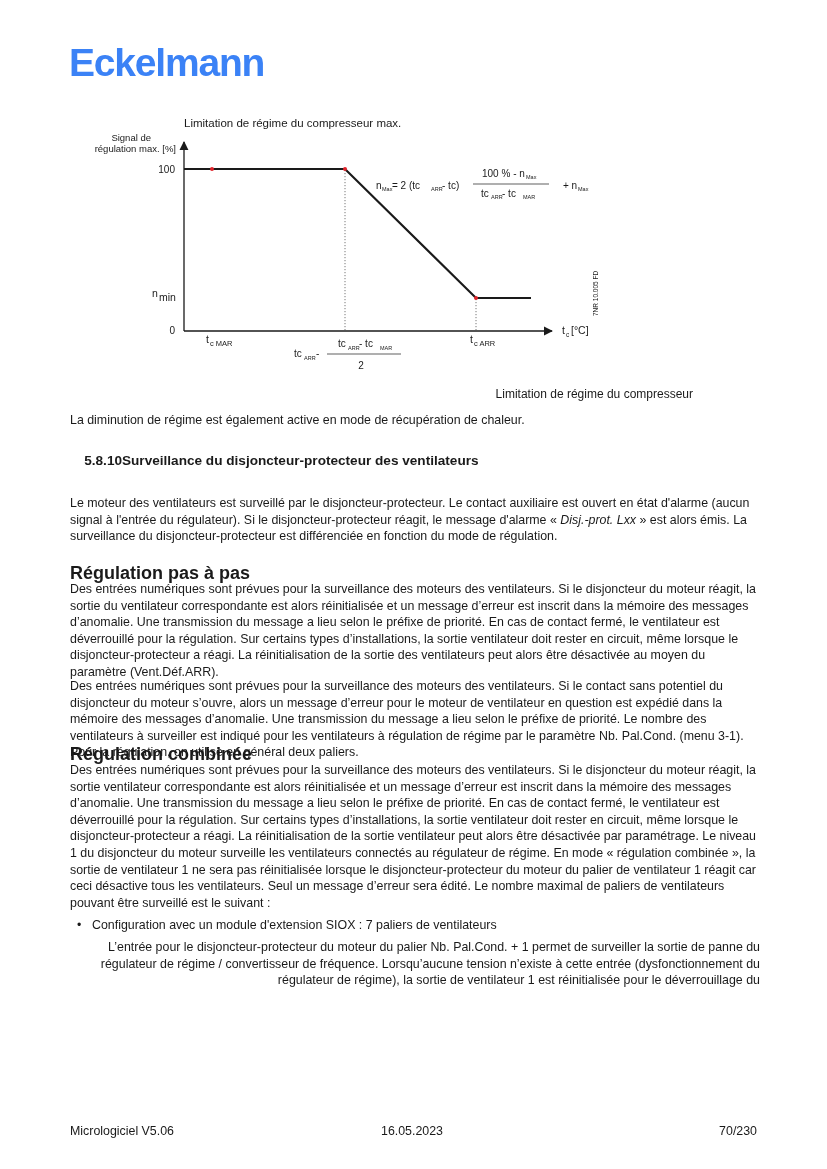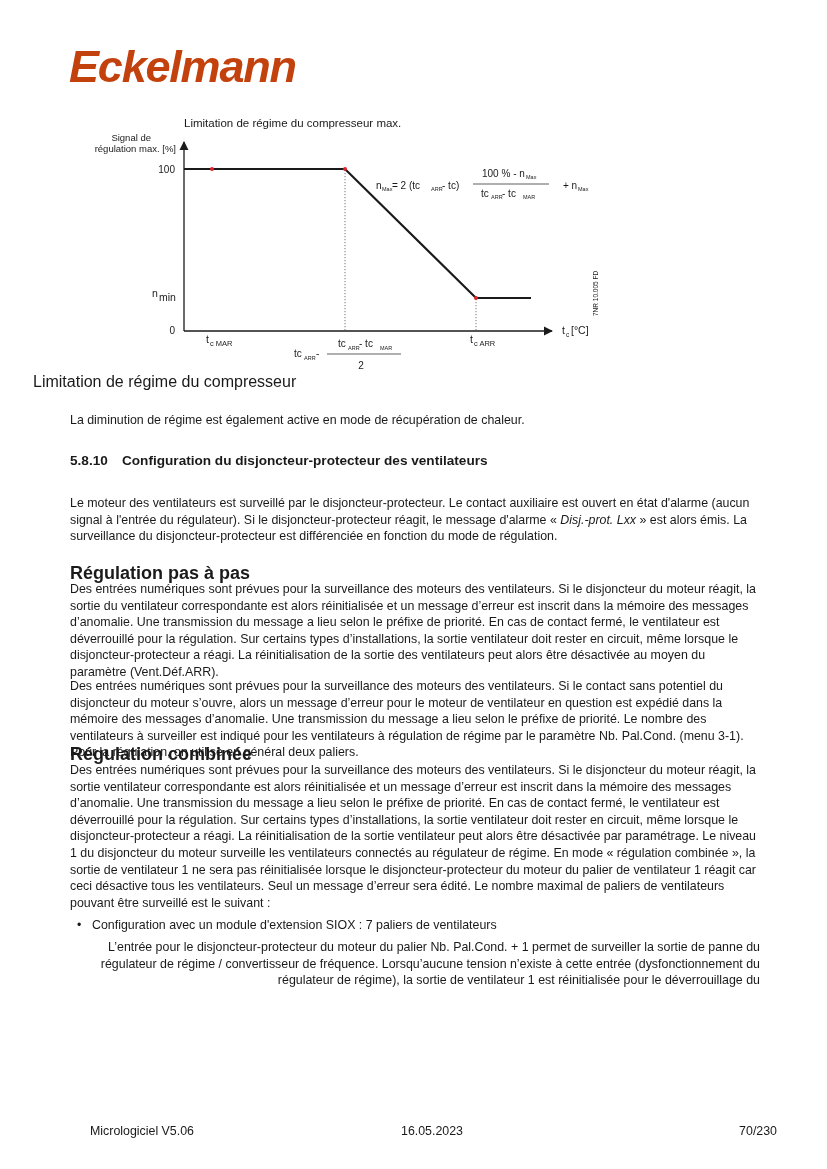--- a/index.html
+++ b/index.html
@@ -3,46 +3,46 @@
   <meta charset="utf-8">
   <style>
     html, body { margin: 0; padding: 0; background: #ffffff; }
     body {
       width: 827px; height: 1169px; position: relative; overflow: hidden;
       font-family: "Liberation Sans", sans-serif; color: #1a1a1a;
     }
     .logo {
       position: absolute; left: 69px; top: 41px;
       font-family: "Liberation Sans", sans-serif; font-weight: bold;
-      font-size: 45px; letter-spacing: -1.2px; color: #c2410c; font-style: italic;
+      font-size: 39px; letter-spacing: -1.2px; color: #3b82f6;
     }
     .figure { position: absolute; left: 0; top: 0; width: 783px; height: 400px; }
     .figure svg { position: absolute; left: 0; top: 0; }
     .fig-caption {
-      position: absolute; left: 0; width: 660px; top: 373px; text-align: left;
-      font-size: 16px; color: #1a1a1a;
+      position: absolute; left: 0; width: 660px; top: 387px; text-align: right;
+      font-size: 12px; color: #1a1a1a;
     }
     .body-text { position: absolute; left: 70px; width: 690px; font-size: 12.4px; line-height: 16.6px; }
     .p { margin: 0; }
     .intro { top: 412px; }
     .section-title {
       position: absolute; left: 70px; top: 453px; font-size: 13.6px; font-weight: bold; margin: 0;
     }
-    .section-title .num { display: inline-block; width: 52px; }
+    .section-title .num { display: inline-block; width: 52px; text-align: right; }
     .sub-h { font-weight: bold; font-size: 18px; margin: 0; line-height: 15px; }
     .block1 { top: 483px; margin-top: 12px; }
     .block2 { top: 566px; }
     .block3 { top: 678px; }
     .block4 { top: 747px; }
     .bullets { list-style: none; margin: 6px 0 0 0; padding: 0; }
     .bullets li { position: relative; padding-left: 22px; }
     .bullets li::before { content: "•"; position: absolute; left: 7px; top: 0; }
     .after-list { margin-top: 5px; text-align: right; }
     .footer {
-      position: absolute; top: 1124px; left: 70px; width: 687px; height: 18px; font-size: 12.4px; margin-left: 20px;
+      position: absolute; top: 1124px; left: 70px; width: 687px; height: 18px; font-size: 12.4px;
     }
     .footer .left { position: absolute; left: 0; }
     .footer .center { position: absolute; left: 311px; }
     .footer .right { position: absolute; right: 0; }
     .svgt { font-family: "Liberation Sans", sans-serif; fill: #1a1a1a; }
   </style>
 </head>
 <body>
 
 <div class="logo">Eckelmann</div>
@@ -110,21 +110,21 @@
     <text class="svgt" x="563" y="189" font-size="10">+ n</text>
     <text class="svgt" x="578" y="191" font-size="5.5">Max</text>
 
     <text class="svgt" x="598" y="316" font-size="6.5" transform="rotate(-90 598 316)">7NR 10.005 FD</text>
   </svg>
   <div class="fig-caption" style="left:33px;">Limitation de régime du compresseur</div>
 </div>
 
 <p class="body-text p intro">La diminution de régime est également active en mode de récupération de chaleur.</p>
 
-<h2 class="section-title"><span class="num">5.8.10</span><span>Configuration du disjoncteur-protecteur des ventilateurs</span></h2>
+<h2 class="section-title"><span class="num">5.8.10</span><span>Surveillance du disjoncteur-protecteur des ventilateurs</span></h2>
 
 <p class="body-text p block1"><span>Le moteur des ventilateurs est surveillé par le disjoncteur-protecteur. Le contact auxiliaire est ouvert en état d'alarme (aucun signal à l'entrée du régulateur). Si le disjoncteur-protecteur réagit, le message d'alarme « </span><em>Disj.-prot. Lxx</em><span> » est alors émis. La surveillance du disjoncteur-protecteur est différenciée en fonction du mode de régulation.</span></p>
 
 <div class="body-text block2">
   <p class="sub-h">Régulation pas à pas</p>
   <p class="p">Des entrées numériques sont prévues pour la surveillance des moteurs des ventilateurs. Si le disjoncteur du moteur réagit, la sortie du ventilateur correspondante est alors réinitialisée et un message d’erreur est inscrit dans la mémoire des messages d’anomalie. Une transmission du message a lieu selon le préfixe de priorité. En cas de contact fermé, le ventilateur est déverrouillé pour la régulation. Sur certains types d’installations, la sortie ventilateur doit rester en circuit, même lorsque le disjoncteur-protecteur a réagi. La réinitialisation de la sortie des ventilateurs peut alors être désactivée au moyen du paramètre (Vent.Déf.ARR).</p>
 </div>
 
 <div class="body-text block3">
   <p class="p">Des entrées numériques sont prévues pour la surveillance des moteurs des ventilateurs. Si le contact sans potentiel du disjoncteur du moteur s’ouvre, alors un message d’erreur pour le moteur de ventilateur en question est expédié dans la mémoire des messages d’anomalie. Une transmission du message a lieu selon le préfixe de priorité. Le nombre des ventilateurs à surveiller est indiqué pour les ventilateurs à régulation de régime par le paramètre Nb. Pal.Cond. (menu 3-1). Pour la régulation, on utilise en général deux paliers.</p>

